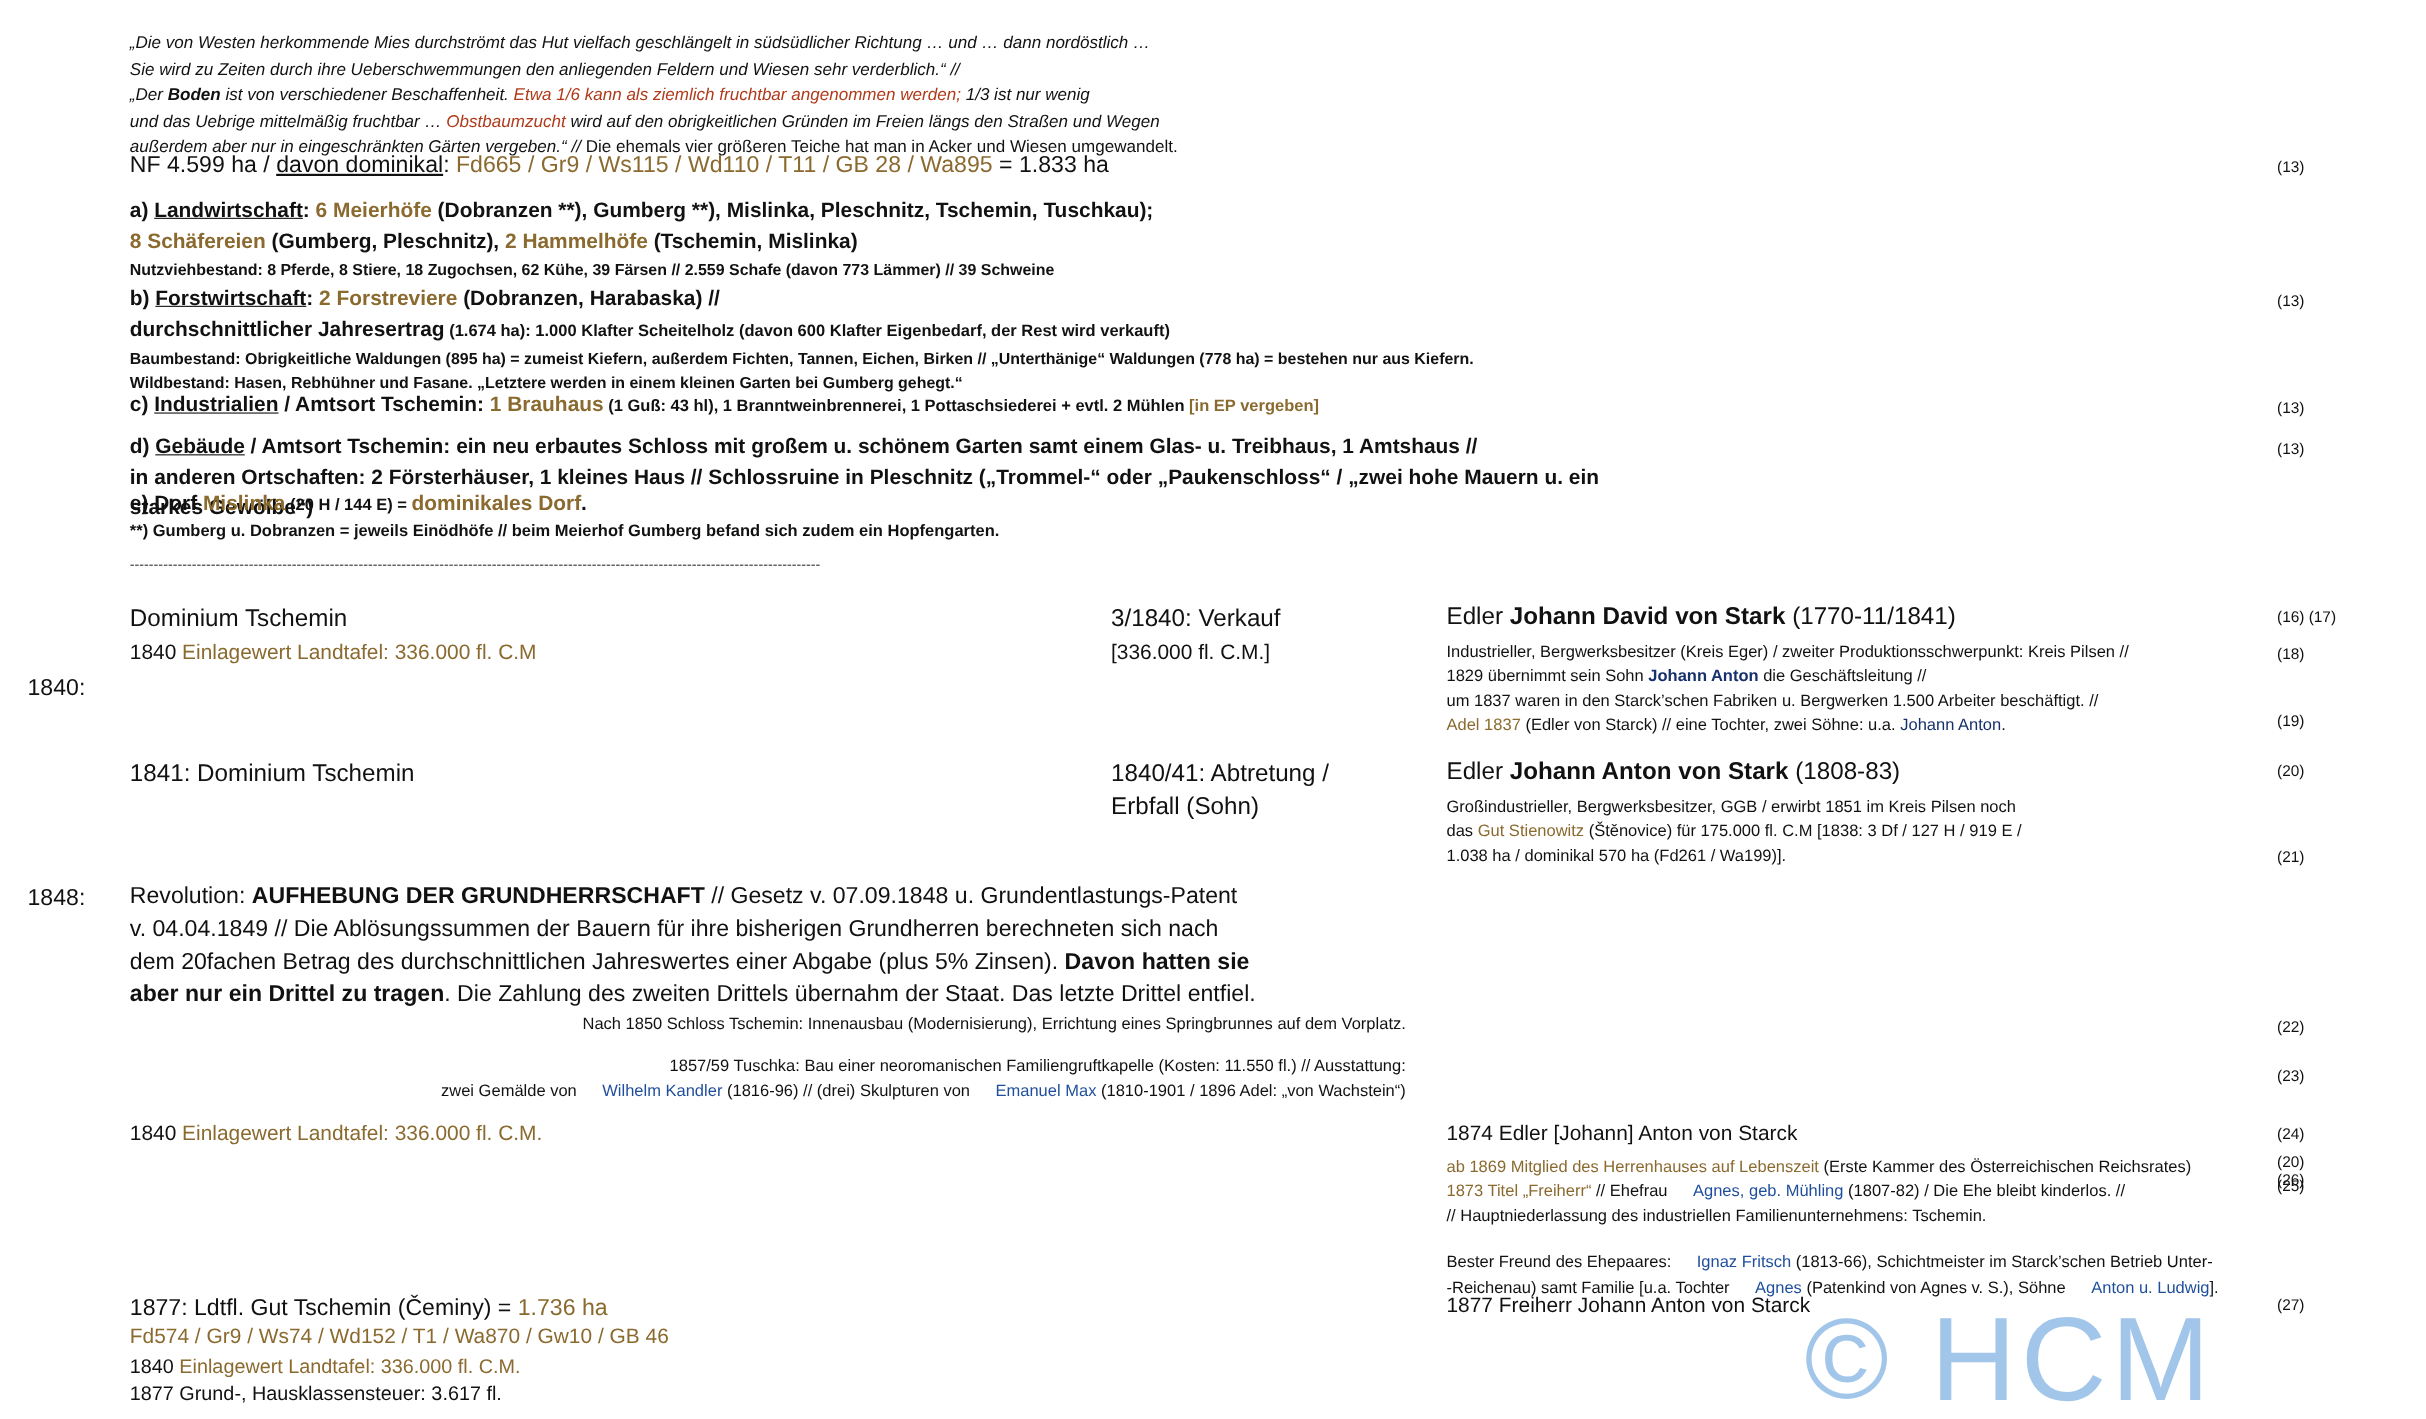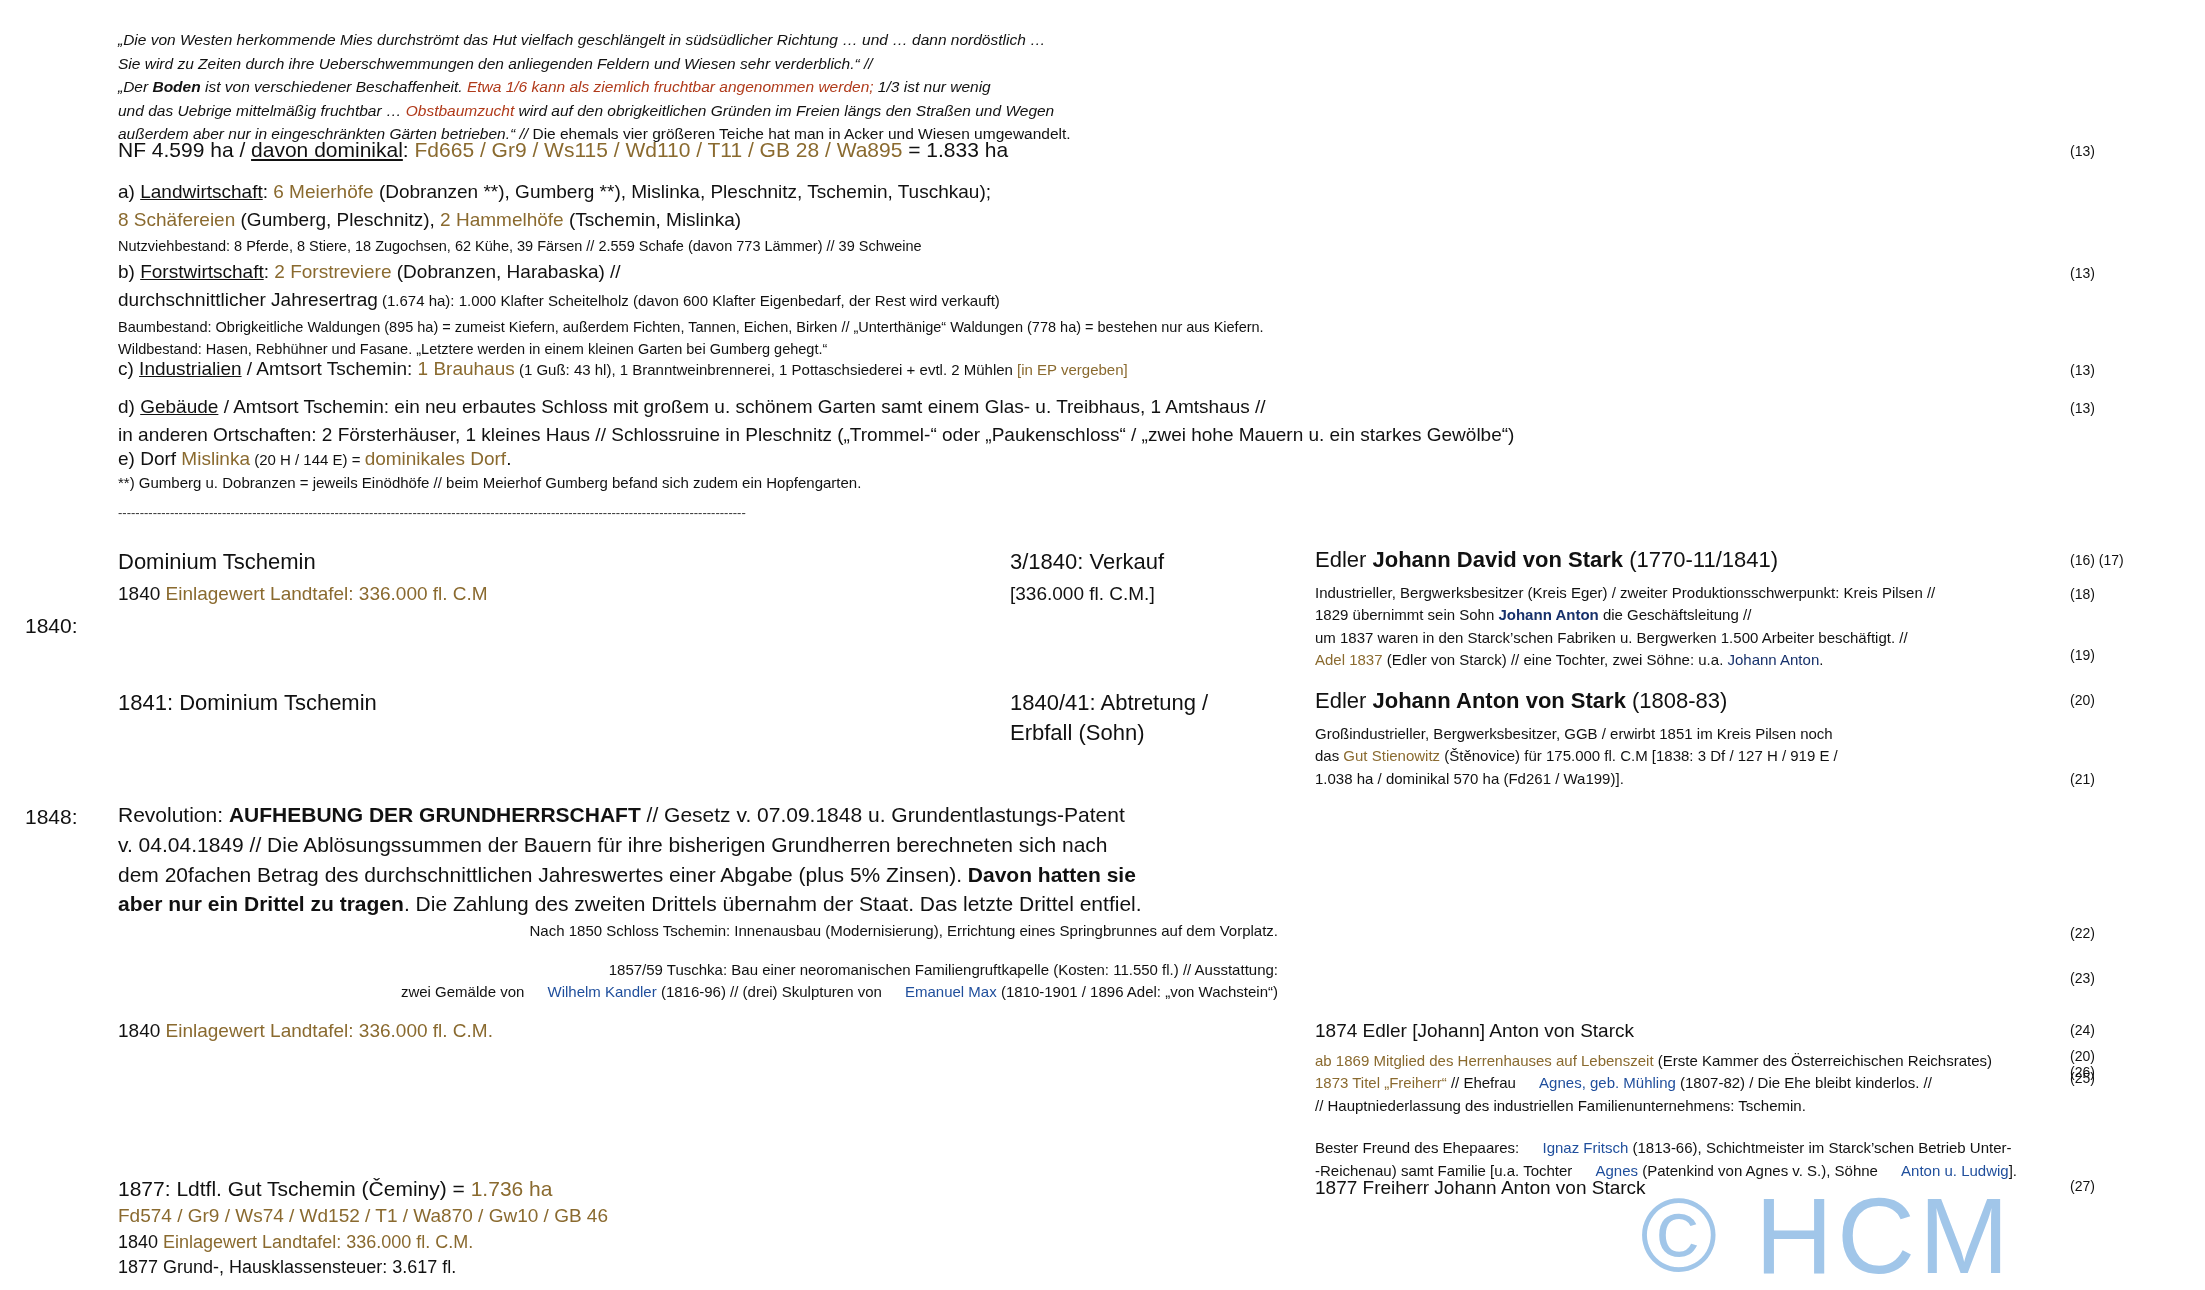--- a/index.html
+++ b/index.html
@@ -31,21 +31,21 @@
     color:#111;
   }
 
   
   .nfline{
     position:absolute; left:118px; top:136px; width:1250px;
     font-size:21px; line-height:1.35; color:#111;
   }
 
   
-  .para{position:absolute; color:#111;}
+  .para{position:absolute; color:#111;font-weight:bold;}
   .para .head{font-size:19px; line-height:1.45;}
   .para .sub{font-size:14.5px; line-height:1.5;}
 
   .pA{left:118px; top:178px; width:1300px;}
   .pB{left:118px; top:258px; width:1330px;}
   .pC{left:118px; top:355px; width:1400px;}
   .pD{left:118px; top:393px; width:1400px;}
   .pE{left:118px; top:445px; width:1200px;}
   .pF{left:118px; top:472px; width:1200px;}
 
@@ -102,21 +102,21 @@
   <div class="quote">
     <div><span>„Die von Westen herkommende Mies durchströmt das Hut vielfach geschlängelt in südsüdlicher Richtung … und … dann nordöstlich …</span></div>
     <div><span>Sie wird zu Zeiten durch ihre Ueberschwemmungen den anliegenden Feldern und Wiesen sehr verderblich.“ //</span></div>
     <div>
       <span>„Der </span><span class="b">Boden</span><span> ist von verschiedener Beschaffenheit. </span><span class="red">Etwa 1/6 kann als ziemlich fruchtbar angenommen werden;</span><span> 1/3 ist nur wenig</span>
     </div>
     <div>
       <span>und das Uebrige mittelmäßig fruchtbar … </span><span class="red">Obstbaumzucht</span><span> wird auf den obrigkeitlichen Gründen im Freien längs den Straßen und Wegen</span>
     </div>
     <div>
-      <span>außerdem aber nur in eingeschränkten Gärten betrieben.“ //</span><span style="font-style:normal"> Die ehemals vier größeren Teiche hat man in Acker und Wiesen umgewandelt.</span>
+      <span>außerdem aber nur in eingeschränkten Gärten vergeben.“ //</span><span style="font-style:normal"> Die ehemals vier größeren Teiche hat man in Acker und Wiesen umgewandelt.</span>
     </div>
   </div>
 
   <div class="nfline">
     <span>NF 4.599 ha / </span><span class="u">davon dominikal</span><span>: </span><span class="brown">Fd665 / Gr9 / Ws115 / Wd110 / T11 / GB 28 / Wa895</span><span> = 1.833 ha</span>
   </div>
   <div class="ref" style="left:2070px; top:143px;">(13)</div>
 
   <div class="para pA">
     <div class="head">

